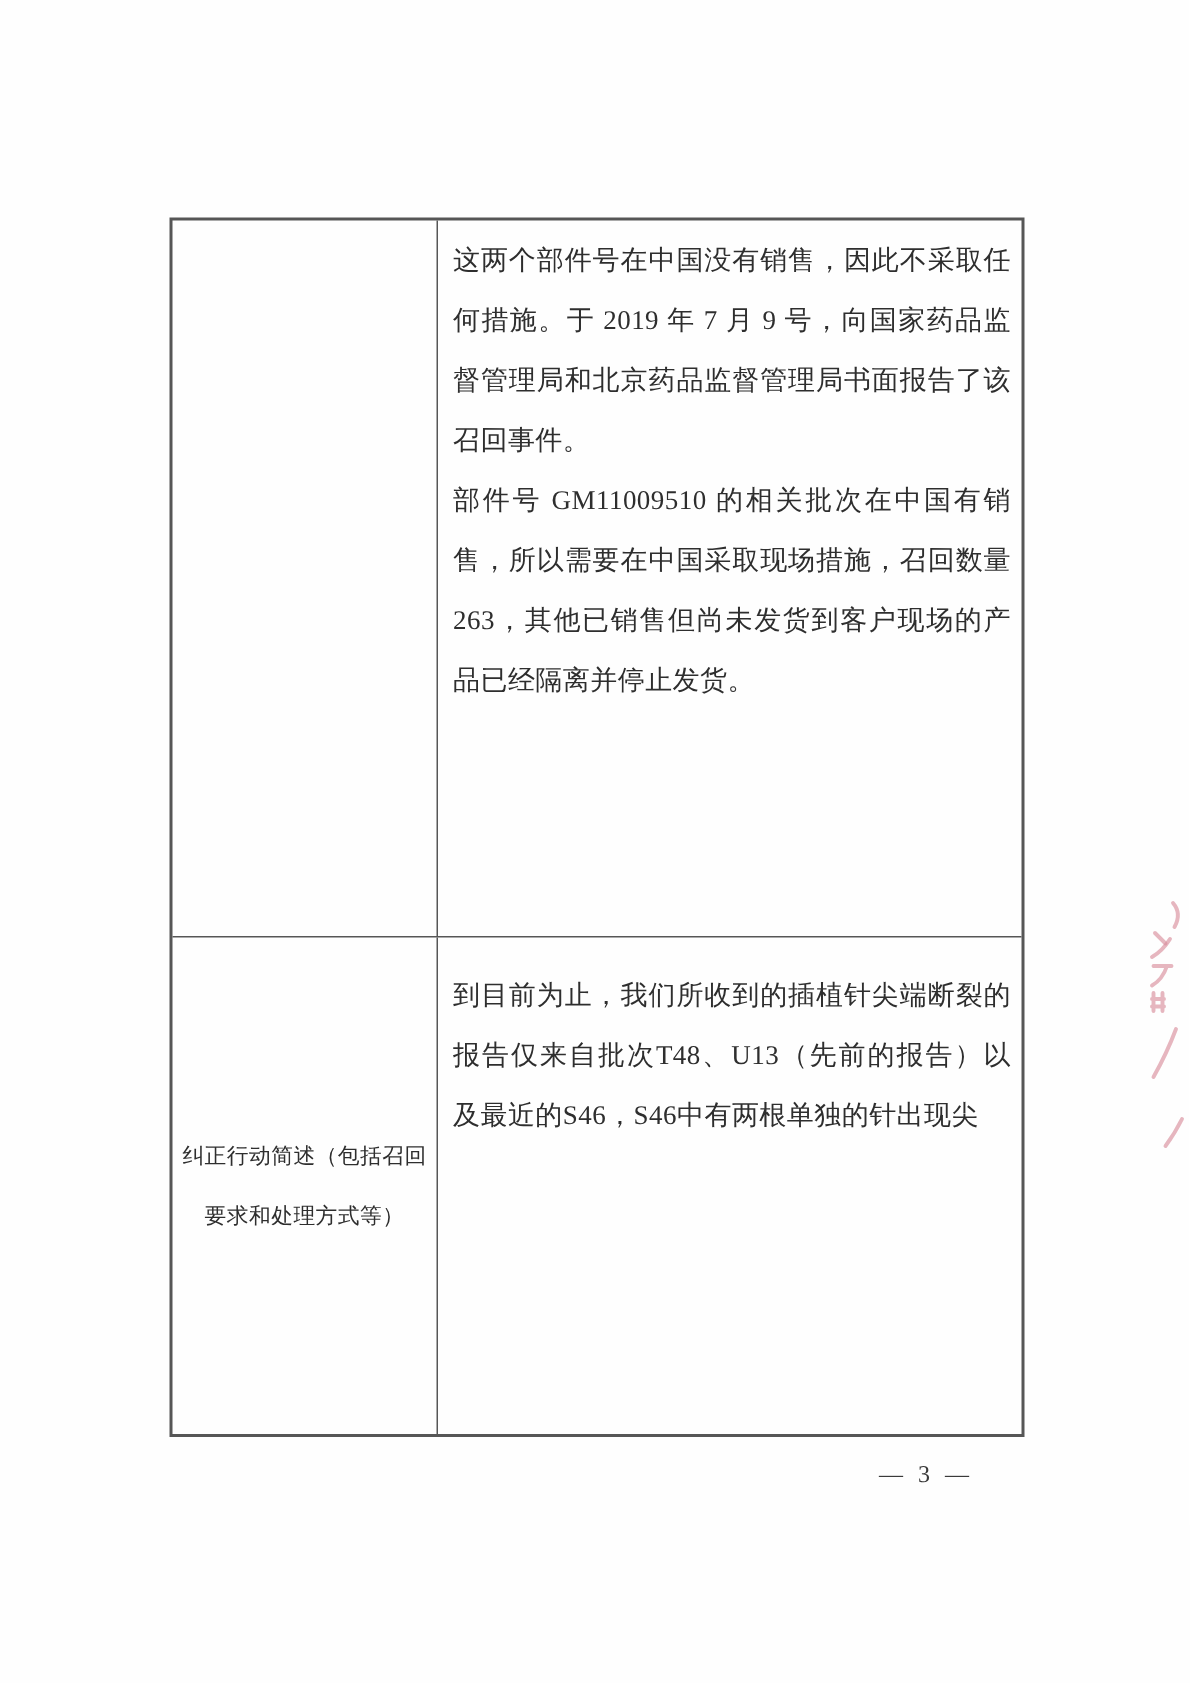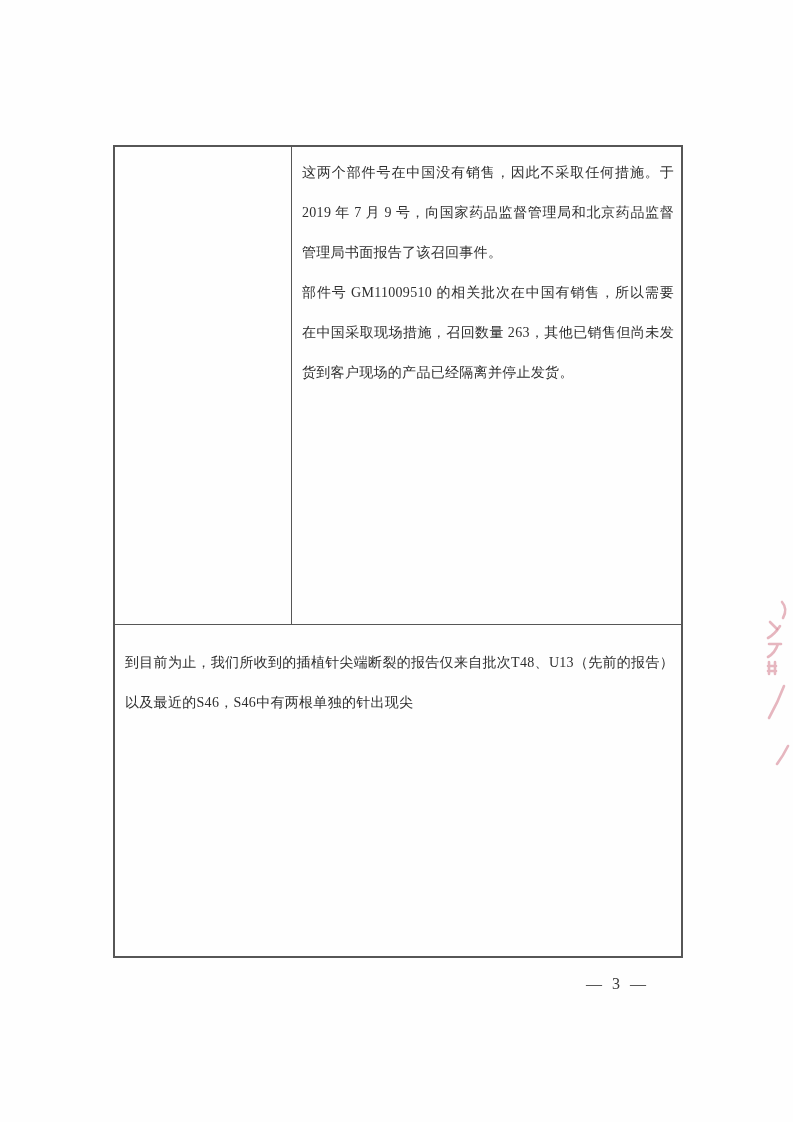--- a/index.html
+++ b/index.html
@@ -56,21 +56,21 @@
     flex: 1;
     box-sizing: border-box;
     padding: 6px 7px 0 10px;
     overflow: hidden;
   }
   .row2 .content-cell {
     padding-top: 4px;
   }
   .para {
     margin: 0;
-    font-size: 14px;
+    font-size: 18px;
     line-height: 40px;
     text-align: justify;
     letter-spacing: 0.3px;
     color: #2e2e2e;
   }
   .para.gap {
     margin-top: 14px;
   }
   .page-number {
     position: absolute;
@@ -107,20 +107,23 @@
       <div class="label-cell">
         <span></span>
       </div>
       <div class="content-cell">
         <p class="para">这两个部件号在中国没有销售，因此不采取任何措施。于 2019 年 7 月 9 号，向国家药品监督管理局和北京药品监督管理局书面报告了该召回事件。</p>
         <p class="para">部件号 GM11009510 的相关批次在中国有销售，所以需要在中国采取现场措施，召回数量 263，其他已销售但尚未发货到客户现场的产品已经隔离并停止发货。</p>
       </div>
     </div>
 
     <div class="t-row row2">
+      <div class="label-cell">
+        <span>纠正行动简述（包括召回要求和处理方式等）</span>
+      </div>
       <div class="content-cell">
         <p class="para gap">到目前为止，我们所收到的插植针尖端断裂的报告仅来自批次T48、U13（先前的报告）以及最近的S46，S46中有两根单独的针出现尖</p>
       </div>
     </div>
 
   </div>
 
   <svg class="margin-mark" viewBox="0 0 33 190" xmlns="http://www.w3.org/2000/svg" aria-hidden="true">
     <path d="M 22 6 Q 28 13 23 22"></path>
     <path d="M 10 26 L 17 33"></path>

